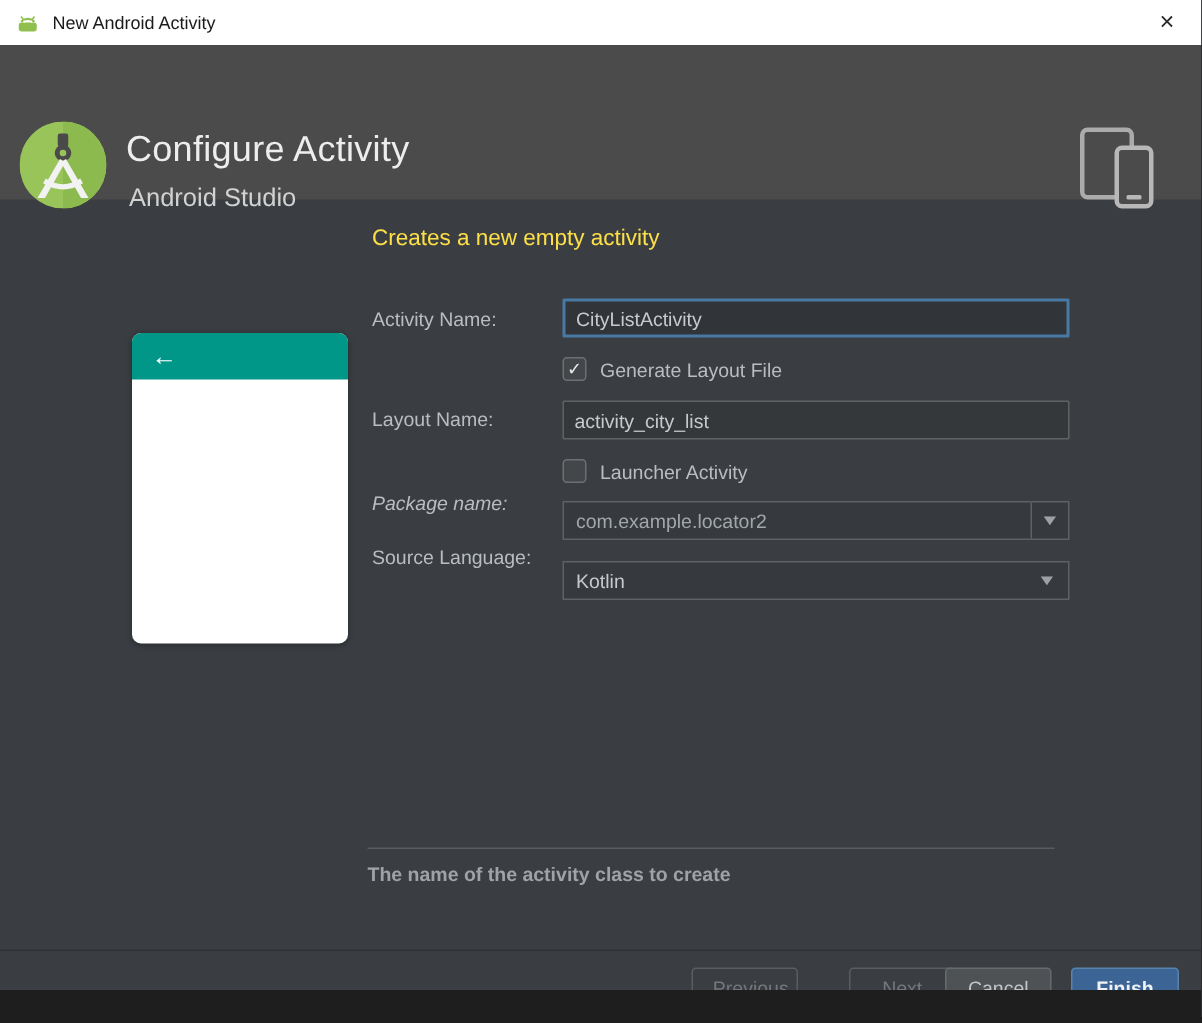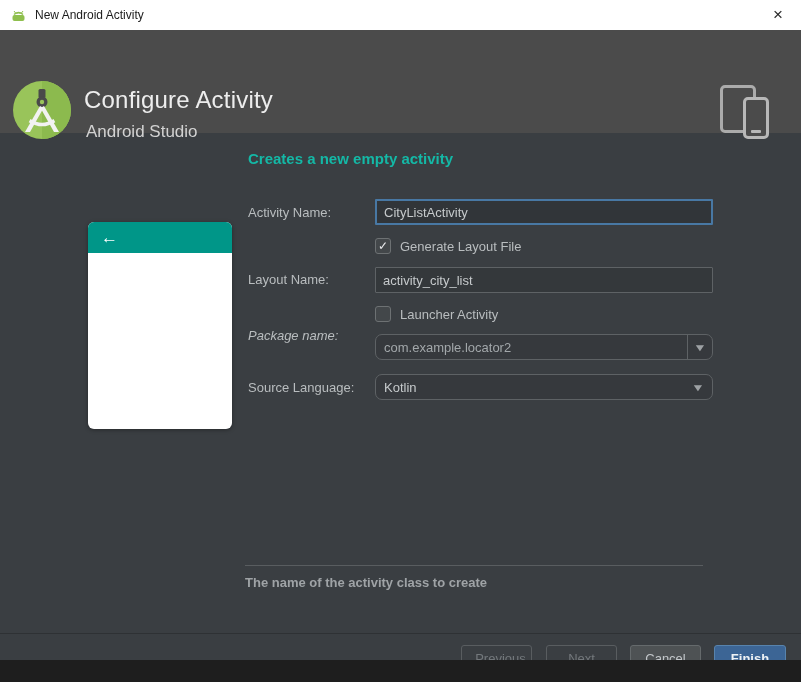--- a/index.html
+++ b/index.html
@@ -43,22 +43,22 @@
     position:absolute; left:23px; top:14px; width:26px; height:42px;
     border:3px solid #b8b8b8; border-radius:5px; background:#4b4b4b;
   }
   .phone-homebar {
     position:absolute; left:50%; bottom:3px; transform:translateX(-50%);
     width:10px; height:3px; background:#b8b8b8; border-radius:1px;
   }
 
   
   .step-heading {
-    position:absolute; left:248px; top:150px; font-size:15px; font-weight:700;
-    color:#14b8a6;
+    position:absolute; left:248px; top:150px; font-size:15px; font-weight:400;
+    color:#fde047;
   }
 
   
   .preview-card {
     position:absolute; left:88px; top:222px; width:144px; height:207px;
     border-radius:6px; background:#ffffff; box-shadow:0 1px 4px rgba(0,0,0,.35);
   }
   .preview-appbar {
     position:absolute; left:0; top:0; width:144px; height:31px;
     background:#009688; border-radius:6px 6px 0 0;
@@ -70,21 +70,21 @@
   .field-label { position:absolute; left:248px; font-size:13px; color:#b9bdbf; }
   .text-input {
     position:absolute; left:375px; width:338px; height:26px;
     background:#34383b; border:1px solid #5e6265; border-radius:1px;
     color:#c6cacc; font-size:13px; font-family:"Liberation Sans", sans-serif;
     padding:0 7px; outline:none;
   }
   .text-input.focused { border:2px solid #4878a4; background:#313539; }
   .combo {
     position:absolute; left:375px; width:338px; height:26px;
-    background:#36393d; border:1px solid #5e6265; border-radius:7px;
+    background:#36393d; border:1px solid #5e6265; border-radius:0;
     display:flex; align-items:center; font-size:13px;
   }
   .combo-value { padding-left:8px; flex:1; }
   .combo-value.dim { color:#a2a7aa; }
   .combo-value.bright { color:#c6cacc; }
   .combo-arrow-btn {
     width:25px; height:100%; border-left:1px solid #5e6265;
     display:flex; align-items:center; justify-content:center;
   }
   .combo-arrow-plain {
@@ -192,34 +192,34 @@
   </div>
 
   <div class="field-label" style="top:328px;font-style:italic;">Package name:</div>
   <div class="combo" style="top:334px;">
     <span class="combo-value dim">com.example.locator2</span>
     <span class="combo-arrow-btn">
       <span class="arrow-glyph">▼</span>
     </span>
   </div>
 
-  <div class="field-label" style="top:380px;">Source Language:</div>
+  <div class="field-label" style="top:364px;">Source Language:</div>
   <div class="combo" style="top:374px;">
     <span class="combo-value bright">Kotlin</span>
     <span class="combo-arrow-plain">
       <span class="arrow-glyph">▼</span>
     </span>
   </div>
 
   <div class="hint-separator"></div>
   <div class="hint-text">The name of the activity class to create</div>
 
   <div class="footer-divider"></div>
   <div class="btn btn-disabled" style="left:461px; width:71px;padding-left:8px;">Previous</div>
-  <div class="btn btn-disabled" style="left:546px; width:71px;">Next</div>
+  <div class="btn btn-disabled" style="left:566px; width:71px;">Next</div>
   <div class="btn btn-normal" style="left:630px; width:71px;">
       <u>C</u>
       <span>ancel</span>
     </div>
   <div class="btn btn-primary" style="left:714px; width:72px;">
       <u>F</u>
       <span>inish</span>
     </div>
   <div class="bottom-strip"></div>
 

